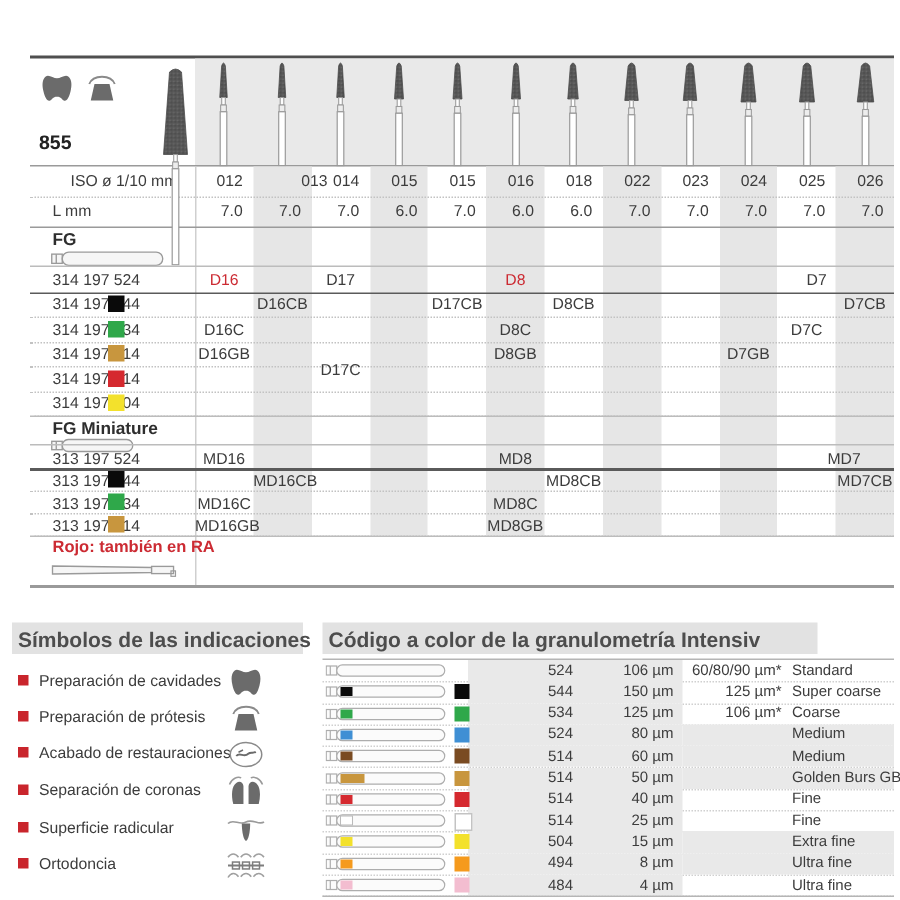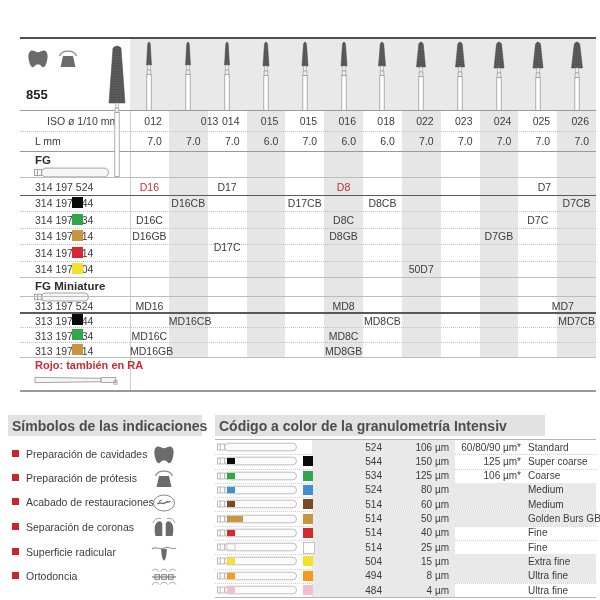--- a/index.html
+++ b/index.html
@@ -328,23 +328,20 @@
       </div>
       <div class="rule dotted" style="top: 207px;"></div>
       <div class="trow" style="top: 207px; height: 16.5px;">
         <span class="row-label" style="top: 2.5px;">314 197 514</span>
         <span class="sq" style="top: 2.75px; background: rgb(213, 41, 47);"></span>
       </div>
       <div class="rule dotted" style="top: 223.5px;"></div>
       <div class="trow" style="top: 223.5px; height: 16.5px;">
         <span class="row-label" style="top: 2.5px;">314 197 504</span>
         <span class="sq" style="top: 2.75px; background: rgb(243, 225, 44);"></span>
-        <div class="cells">
-          <span class="code-cell" style="left: 271.833px; top: 2.5px;">50D7</span>
-        </div>
       </div>
       <div class="rule dotted" style="top: 240px;"></div>
       <div class="rule soft" style="top: 240px;"></div>
     </div>
 
   <span class="section-label" style="top:243px;">FG Miniature</span>
   <span class="abs" id="fgmin-shank-icon" style="left:14px;top:255px;"><svg width="56" height="10" viewBox="0 0 56 10">
     <g fill="#f6f6f6" stroke="#9a9a9a" stroke-width="0.9">
       <rect x="0.5" y="2.2" width="7" height="5.6000000000000005"></rect>
       <line x1="3.5" y1="2.2" x2="3.5" y2="7.800000000000001"></line>

